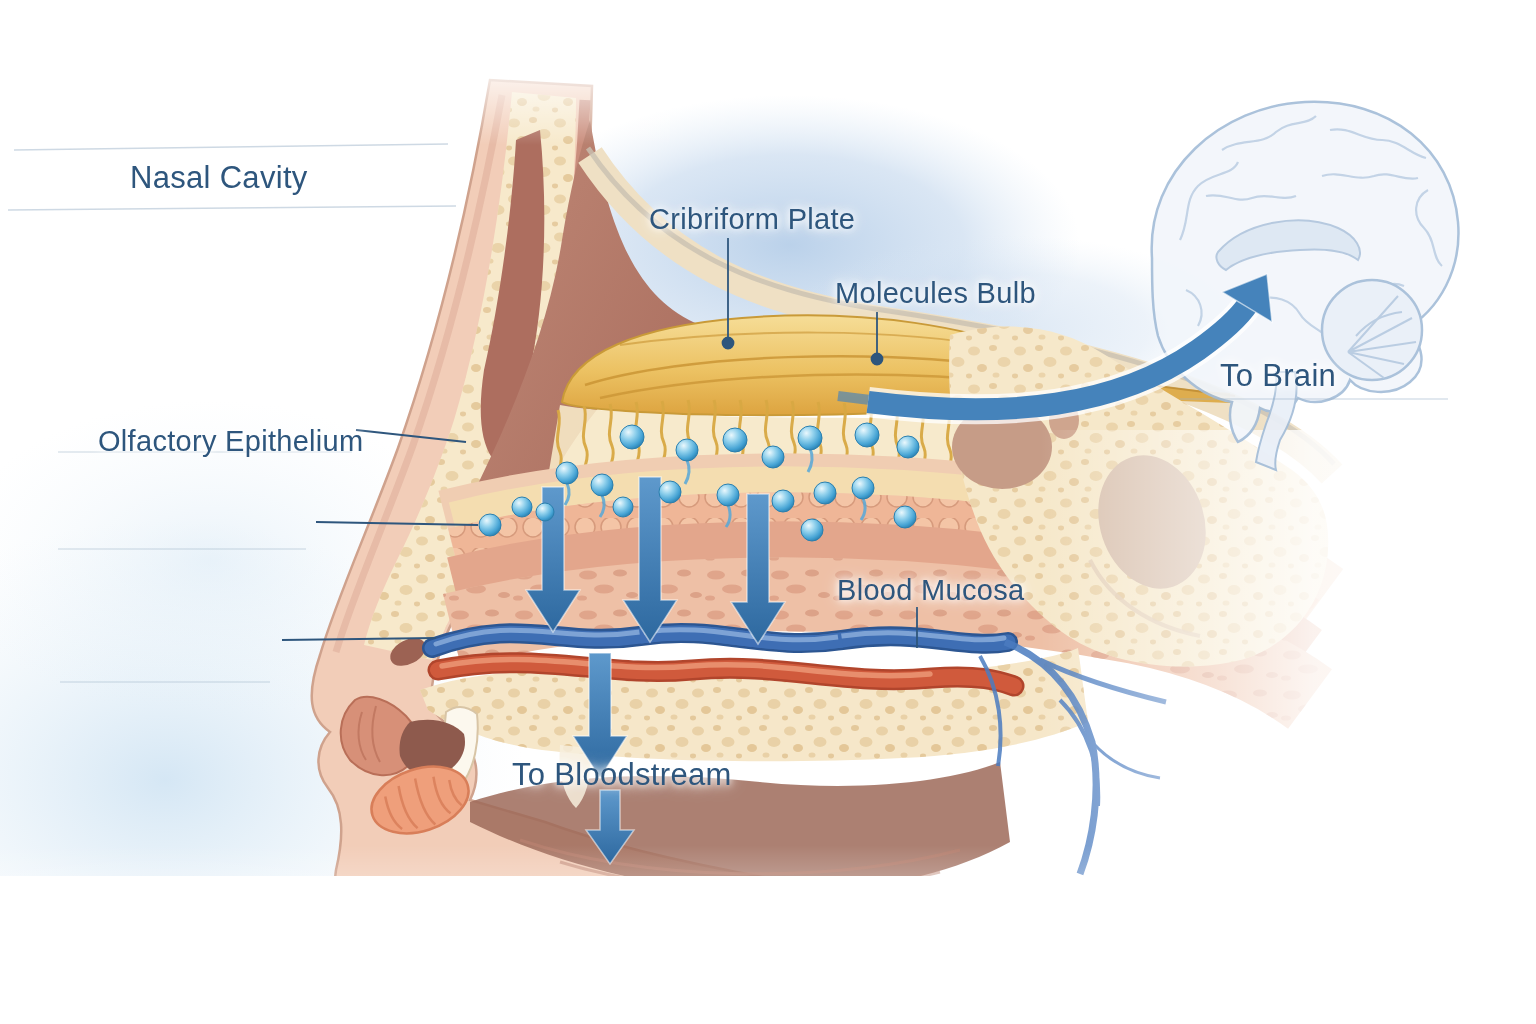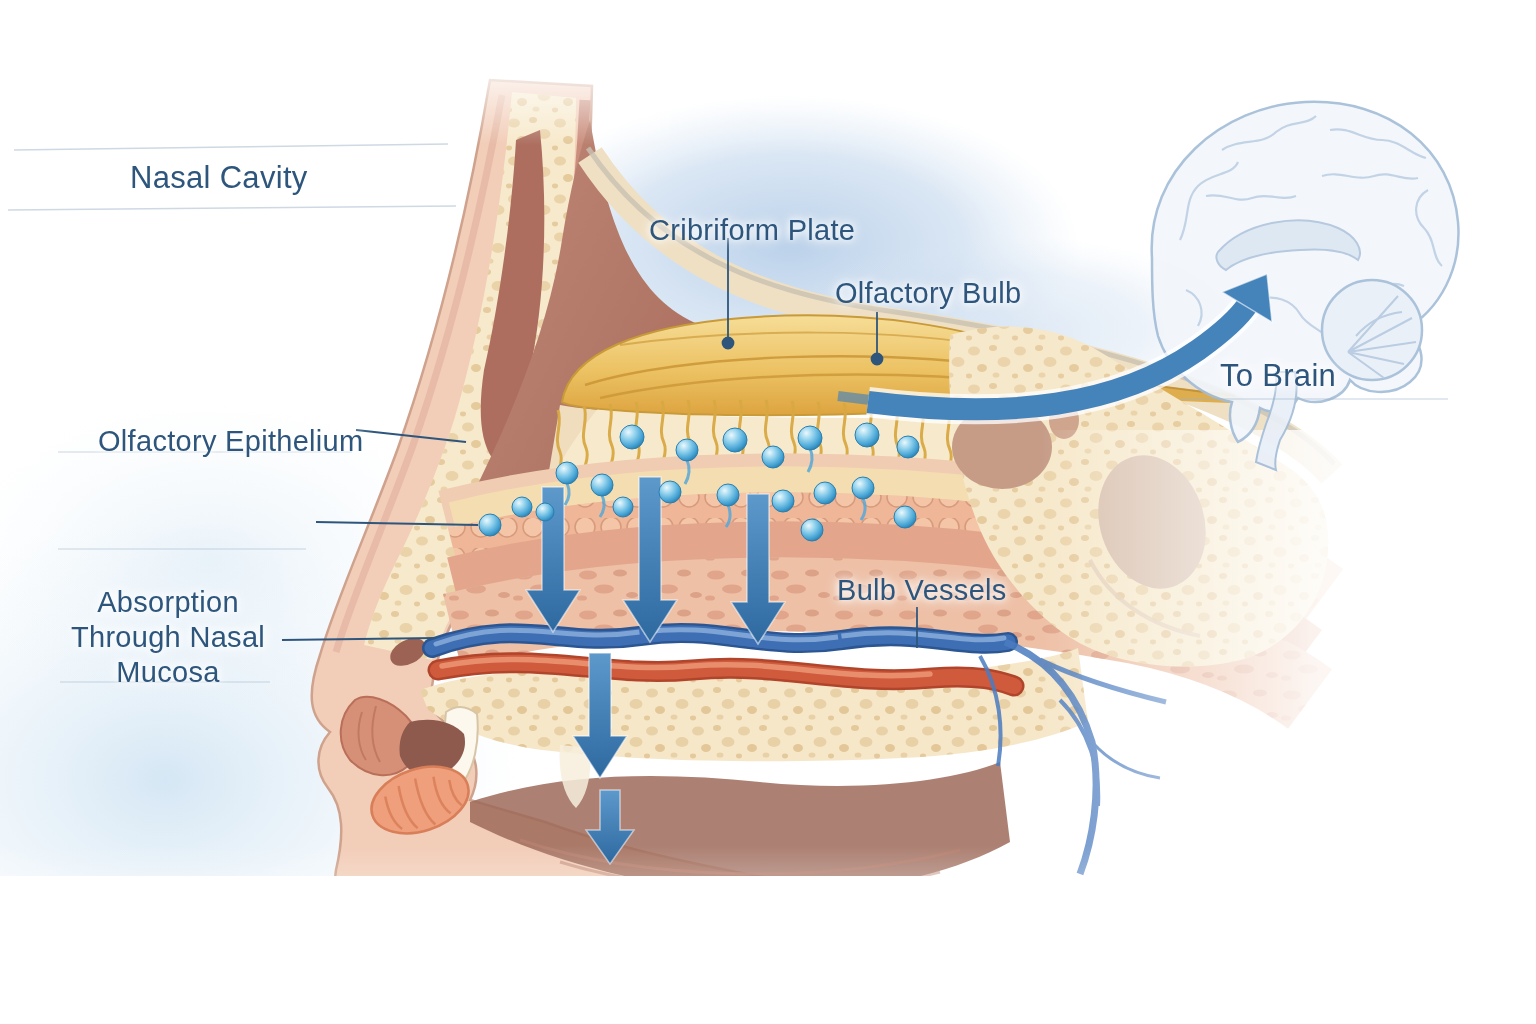--- a/index.html
+++ b/index.html
@@ -343,19 +343,19 @@
     <line x1="14" y1="150" x2="448" y2="144"></line>
     <line x1="8" y1="210" x2="456" y2="206"></line>
     <line x1="58" y1="452" x2="352" y2="452" opacity=".7"></line>
     <line x1="58" y1="549" x2="306" y2="549" opacity=".7"></line>
     <line x1="60" y1="682" x2="270" y2="682" opacity=".7"></line>
     <line x1="1180" y1="399" x2="1448" y2="399" opacity=".8"></line>
   </g>
 </svg>
 
   <div class="lbl fs31" style="left:130px;top:160px;">Nasal Cavity</div>
-  <div class="lbl fs29" style="left:649px;top:214px;">Cribriform Plate</div>
-  <div class="lbl fs29" style="left:835px;top:277px;">Olfactory Bulb</div>
+  <div class="lbl fs29" style="left:649px;top:203px;">Cribriform Plate</div>
+  <div class="lbl fs29" style="left:835px;top:277px;">Molecules Bulb</div>
   <div class="lbl fs29" style="left:98px;top:413px;margin-top:12px;">Olfactory Epithelium</div>
-  <div class="lbl fs29 wrap" style="left:62px;top:585px;width:212px;">Absorption Through Nasal Mucosa</div>
-  <div class="lbl fs29" style="left:837px;top:574px;">Bulb Vessels</div>
+  <div class="lbl fs29" style="left:837px;top:574px;">Blood Mucosa</div>
   <div class="lbl fs31" style="left:1220px;top:358px;">To Brain</div>
+  <div class="lbl fs31" style="left:512px;top:757px;">To Bloodstream</div>
 </div>
 
 </body></html>

